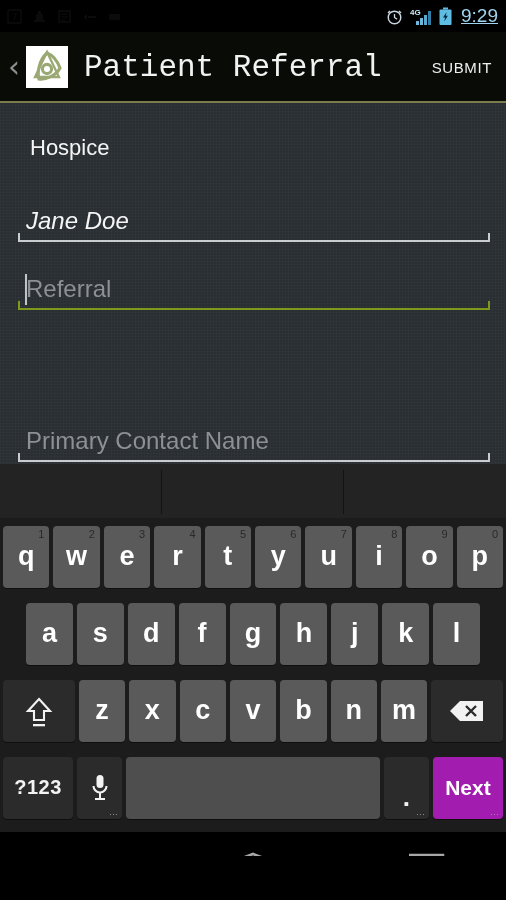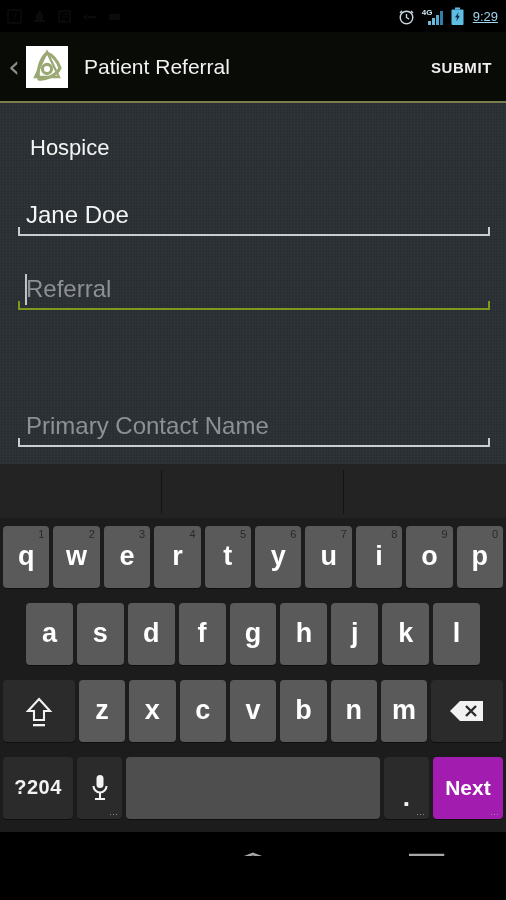--- a/index.html
+++ b/index.html
@@ -39,21 +39,21 @@
     opacity: 1;
     display: block;
   }
   #status-right {
     display: flex;
     align-items: center;
     gap: 6px;
   }
   #status-clock {
     color: #9fd4ee;
-    font-size: 13px;
+    font-size: 19px;
     letter-spacing: 0px;
     margin-left: 2px;
     font-weight: 400;
     text-decoration: underline;
   }
   .sig-label {
     color: #cfe9f7;
     font-size: 8px;
     position: absolute;
     left: 0; top: 1px;
@@ -82,31 +82,32 @@
     font-family: "DejaVu Sans", sans-serif;
   }
   #app-logo {
     width: 42px; height: 42px;
     background: #ffffff;
     flex: 0 0 auto;
     display: block;
   }
   #app-title {
     color: #f2f2f2;
-    font-size: 21px;
+    font-size: 31px;
     margin-left: 16px;
     flex: 1;
     font-weight: 400;
     white-space: nowrap;
     overflow: hidden;
+    font-family: Liberation Mono, monospace;
   }
   #submit-action {
     color: #f0f0f0;
     font-size: 15px;
-    font-weight: bold;
+    font-weight: normal;
     letter-spacing: 0.6px;
     white-space: nowrap;
   }
   #app-bar-divider {
     position: absolute;
     left: 0; top: 101px;
     width: 506px; height: 2px;
     background: #7b7d4e;
   }
 
@@ -155,24 +156,24 @@
     position: absolute;
     width: 2px; height: 9px;
     bottom: 0;
   }
   .underline::before { left: 0; }
   .underline::after { right: 0; }
   .underline.normal::before,
   .underline.normal::after { background: #c9cdd0; }
   .underline.focused::before,
   .underline.focused::after { background: #7d9a1d; }
-  #field-1 { top: 94px; }
+  #field-1 { top: 100px; font-style: italic; }
   #field-2 { top: 168px; }
   #field-3 { top: 237px; }
-  #field-4 { top: 305px; }
+  #field-4 { top: 320px; }
   #text-cursor {
     position: absolute;
     left: 7px; top: 3px;
     width: 2px; height: 31px;
     background: #bfc4c8;
   }
 
   
   #keyboard {
     position: absolute;
@@ -463,21 +464,21 @@
       <div class="key dark fn-wide">
         <svg width="38" height="24" viewBox="0 0 38 24">
           <path d="M12 2 H35 V22 H12 L2 12 Z" fill="#f2f2f2"></path>
           <path d="M18 7 L28 17 M28 7 L18 17" stroke="#2b2b2b" stroke-width="2.4"></path>
         </svg>
       </div>
     </div>
 
     <div class="kb-row" id="row-4">
       <div class="key dark sym fn-wide">
-          <span>?204</span>
+          <span>?123</span>
         </div>
       <div class="key dark">
         <svg width="22" height="32" viewBox="0 0 22 32">
           <rect x="7.5" y="3" width="7" height="13" rx="3.5" fill="#f2f2f2"></rect>
           <path d="M4.5 14 a6.5 6.5 0 0 0 13 0" fill="none" stroke="#f2f2f2" stroke-width="2.1"></path>
           <rect x="10" y="20" width="2" height="6" fill="#f2f2f2"></rect>
           <rect x="6" y="26" width="10" height="2" fill="#f2f2f2"></rect>
         </svg>
         <span class="micro-dots"></span>
       </div>

